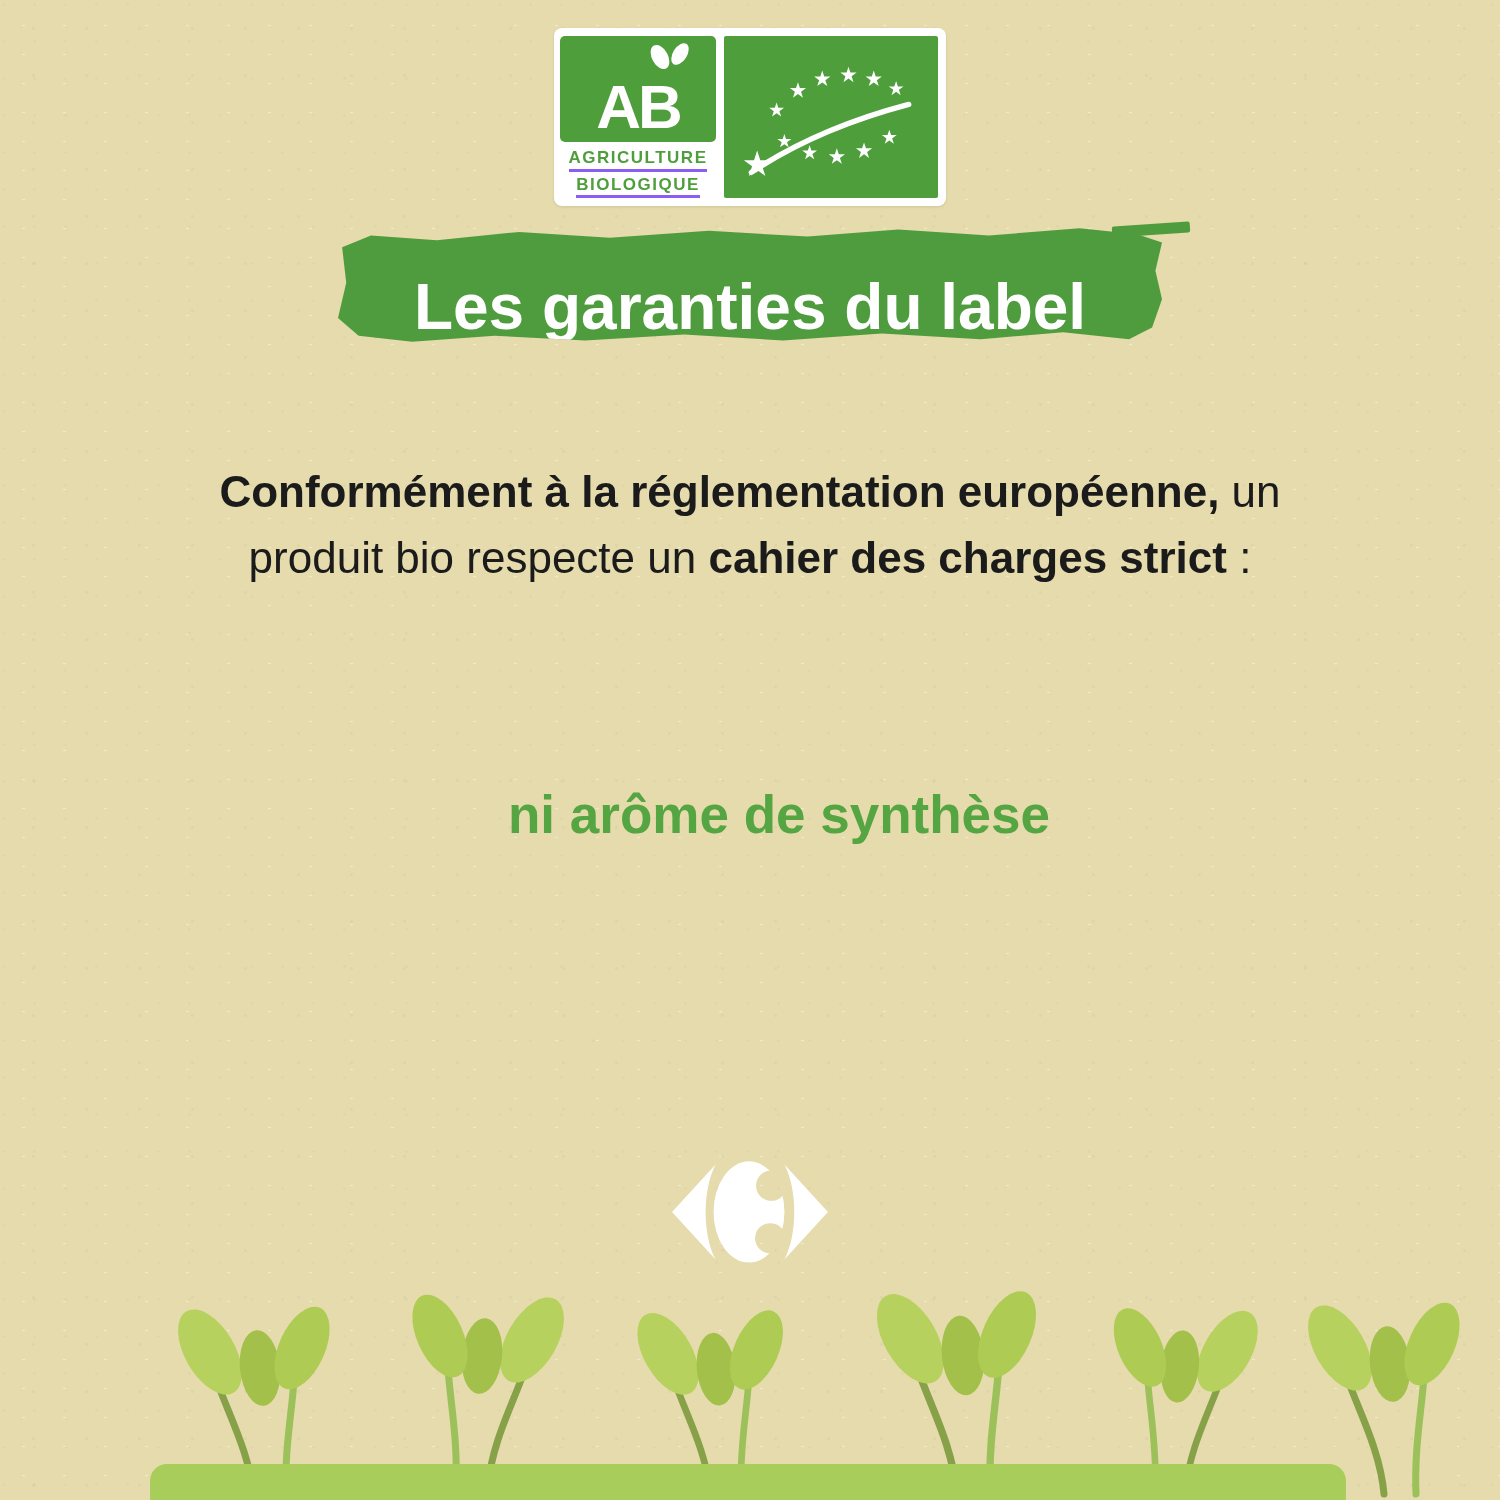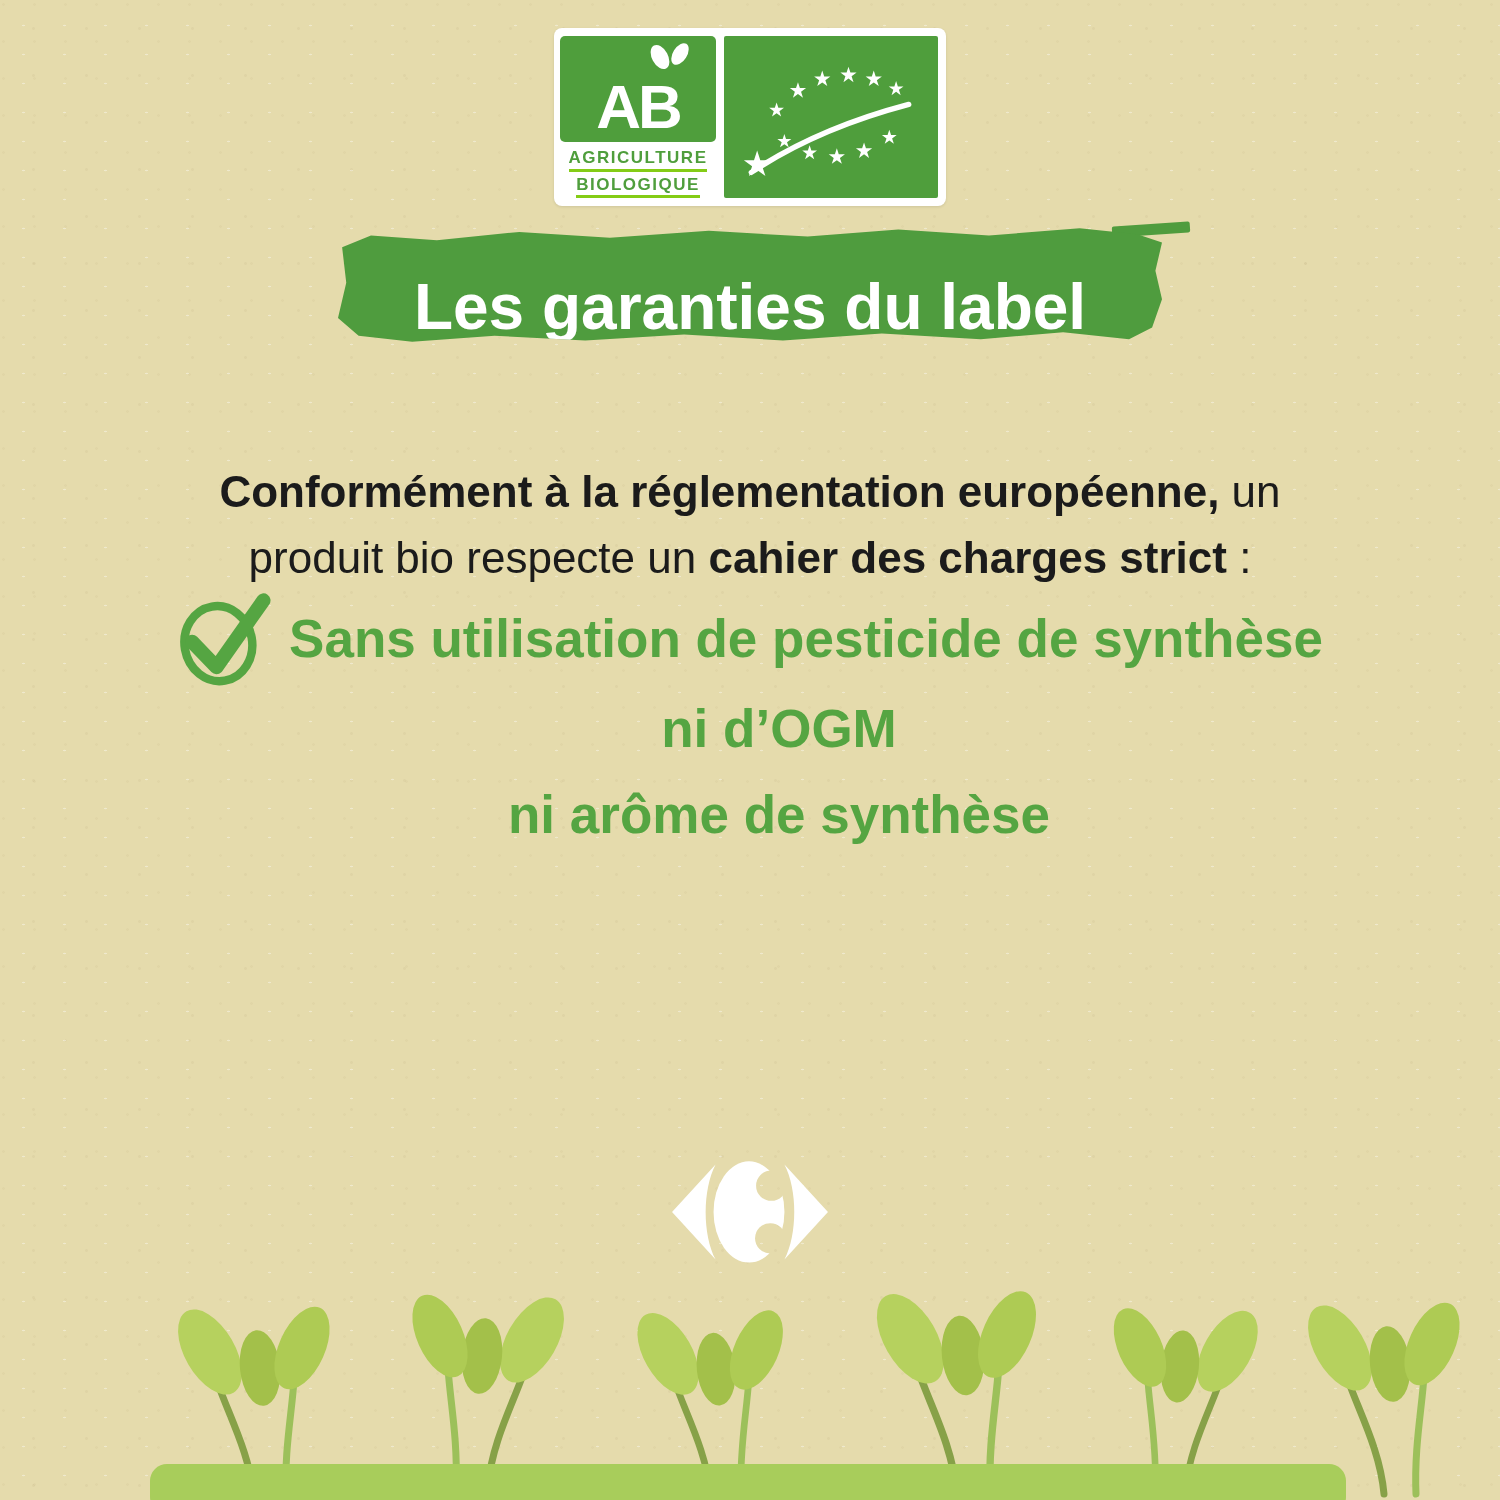--- a/index.html
+++ b/index.html
@@ -18,21 +18,21 @@
   .badge{position:absolute;left:50%;top:28px;transform:translateX(-50%);
     display:flex;gap:10px;background:#fff;border-radius:8px;padding:8px;
     box-shadow:0 1px 3px rgba(0,0,0,.10);}
   .badge-left{display:flex;flex-direction:column;align-items:center;width:152px;}
   .ab-box{width:156px;height:106px;background:#4f9e3c;border-radius:5px;position:relative;
     display:flex;align-items:flex-end;justify-content:center;}
   .ab-letters{color:#fff;font-size:62px;font-weight:bold;line-height:1;letter-spacing:-3px;margin-bottom:4px;}
   .ab-leaves{position:absolute;top:3px;left:84px;width:52px;height:32px;}
   .ab-sub{padding-top:7px;display:flex;flex-direction:column;align-items:center;gap:4px;}
   .ab-sub span{color:#4f9e3c;font-weight:bold;font-size:17px;letter-spacing:1.5px;
-    border-bottom:3px solid #84cc16;line-height:1.1;padding-bottom:1px;}
+    border-bottom:3px solid #8b5cf6;line-height:1.1;padding-bottom:1px;}
   .eu-box{width:214px;background:#4f9e3c;border-radius:2px;display:flex;align-items:center;justify-content:center;}
   .eu-svg{width:206px;height:146px;}
   
   .banner{position:absolute;left:338px;top:226px;width:824px;height:118px;background:#4f9c3e;
     display:flex;align-items:flex-end;justify-content:center;
     clip-path:polygon(0.5% 18%,4% 8%,12% 12%,22% 5%,33% 10%,45% 4%,57% 9%,68% 3%,79% 8%,90% 2%,97% 7%,100% 14%,99.2% 38%,100% 62%,98.8% 86%,96% 96%,88% 90%,78% 96%,66% 91%,54% 97%,42% 92%,30% 97%,19% 93%,9% 98%,2.5% 93%,0% 78%,1% 48%);}
   .banner-tail{position:absolute;left:1112px;top:224px;width:78px;height:11px;background:#4f9c3e;
     transform:rotate(-4deg);border-radius:2px;}
   .banner h1{margin:0;color:#fff;font-size:64px;font-weight:bold;letter-spacing:0;}
   
@@ -94,30 +94,20 @@
     </div>
   </header>
 
   <div class="banner-tail"></div>
   <div class="banner">
     <h1>Les garanties du label</h1>
   </div>
 
   <p class="intro"><span class="bold">Conformément à la réglementation européenne,</span><span> un</span><br><span>produit bio respecte un </span><span class="bold">cahier des charges strict</span><span> :</span></p>
 
-  <div class="bullet bullet-1">
-    <div class="b-row">
-      <svg class="check" viewBox="0 0 100 108">
-        <ellipse cx="44" cy="60" rx="36" ry="40" fill="none" stroke="#55a542" stroke-width="9" transform="rotate(-10 44 60)"></ellipse>
-        <path d="M16,58 L42,85 L92,14" fill="none" stroke="#55a542" stroke-width="15" stroke-linecap="round" stroke-linejoin="round"></path>
-      </svg>
-      <span>Sans utilisation de pesticide de synthèse</span>
-    </div>
-    <div class="b-line2">ni d’OGM</div>
-  </div>
 
   <div class="bullet bullet-2">
     <div class="b-line2">ni arôme de synthèse</div>
   </div>
 
 
   <svg class="carrefour" viewBox="0 0 160 108">
     <defs>
       <mask id="cmask" maskUnits="userSpaceOnUse">
         <rect width="160" height="108" fill="#000"></rect>

